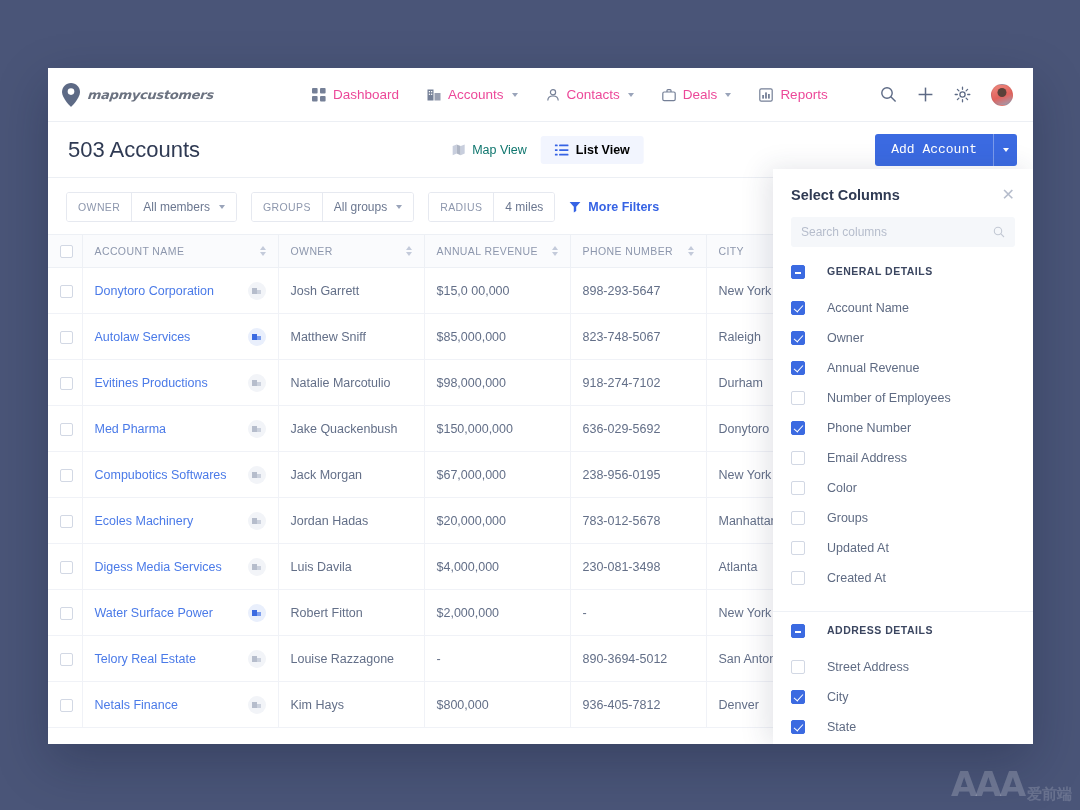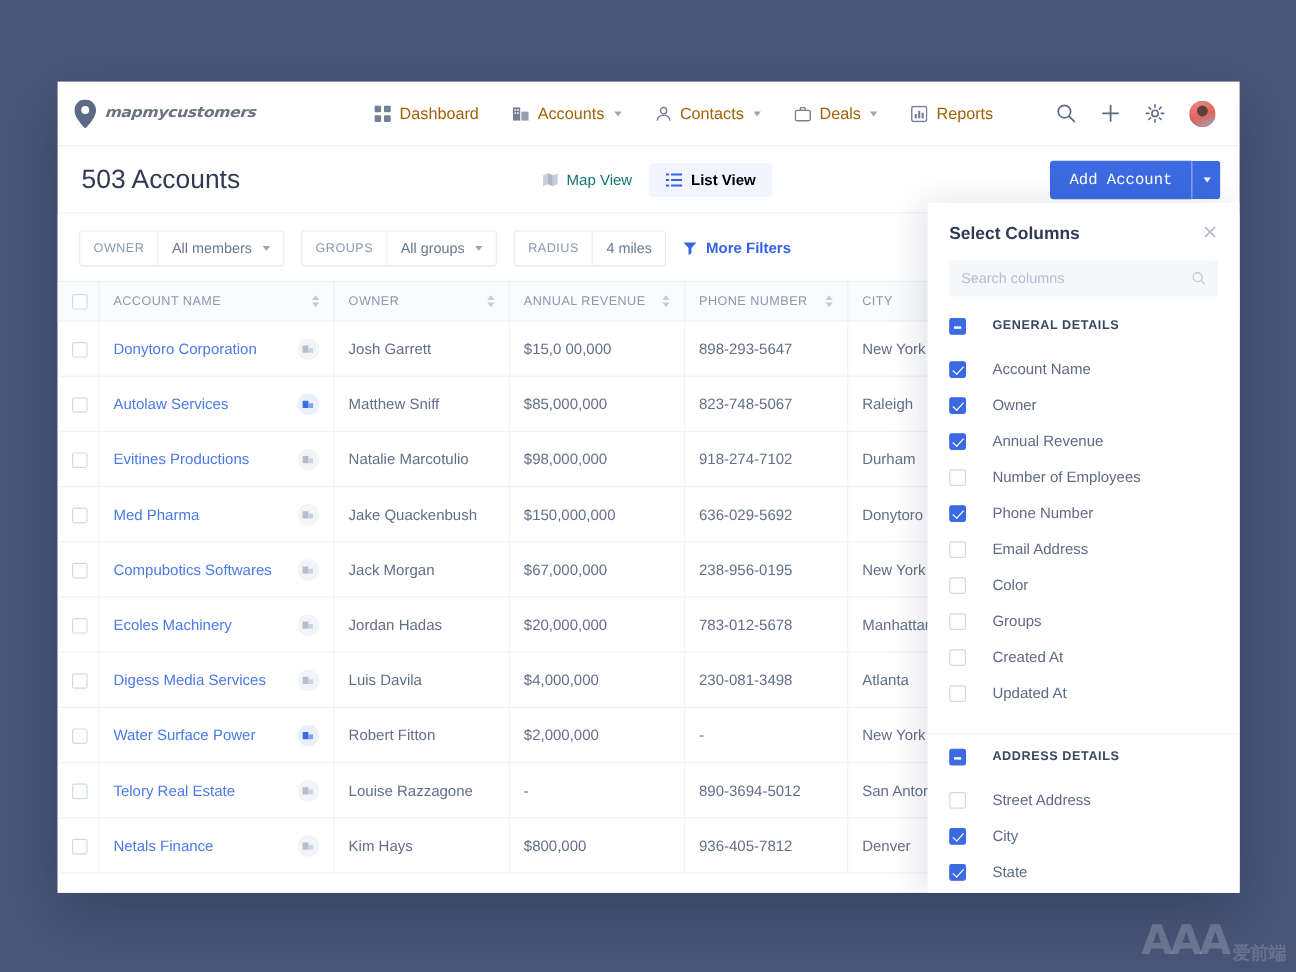--- a/index.html
+++ b/index.html
@@ -34,21 +34,21 @@
   .brand-pin svg { display: block; }
   .brand-text {
     font-family: "DejaVu Sans", sans-serif;
     font-size: 13px; color: #6b7280; letter-spacing: -.3px;
     font-style: italic; font-weight: 600;
     transform: skewX(-6deg) scaleY(.92);
   }
   .mainnav { display: flex; align-items: center; gap: 28px; flex: 1; }
   .nav-item {
     display: flex; align-items: center; gap: 7px;
-    font-size: 13.5px; color: #a16207; cursor: pointer;
+    font-size: 13.5px; color: #ec4899; cursor: pointer;
     white-space: nowrap;
   }
   .nav-item .nicon { width: 14px; height: 14px; display: block; opacity: .85; }
   .caret {
     width: 0; height: 0; margin-left: 1px;
     border-left: 3.5px solid transparent;
     border-right: 3.5px solid transparent;
     border-top: 4px solid #9aa4ba;
   }
   .topbar-right { display: flex; align-items: center; gap: 20px; }
@@ -705,25 +705,25 @@
   <div class="opt">
     <span class="pcb"></span>
     <span class="opt-label">Color</span>
   </div>
   <div class="opt">
     <span class="pcb"></span>
     <span class="opt-label">Groups</span>
   </div>
   <div class="opt">
     <span class="pcb"></span>
+    <span class="opt-label">Updated At</span>
+  </div>
+  <div class="opt">
+    <span class="pcb"></span>
     <span class="opt-label">Created At</span>
-  </div>
-  <div class="opt">
-    <span class="pcb"></span>
-    <span class="opt-label">Updated At</span>
   </div>
   <div class="panel-divider"></div>
   <div class="grp-head">
     <span class="pcb ind"></span>
     <span class="grp-label">ADDRESS DETAILS</span>
   </div>
 
   <div class="opt">
     <span class="pcb"></span>
     <span class="opt-label">Street Address</span>

